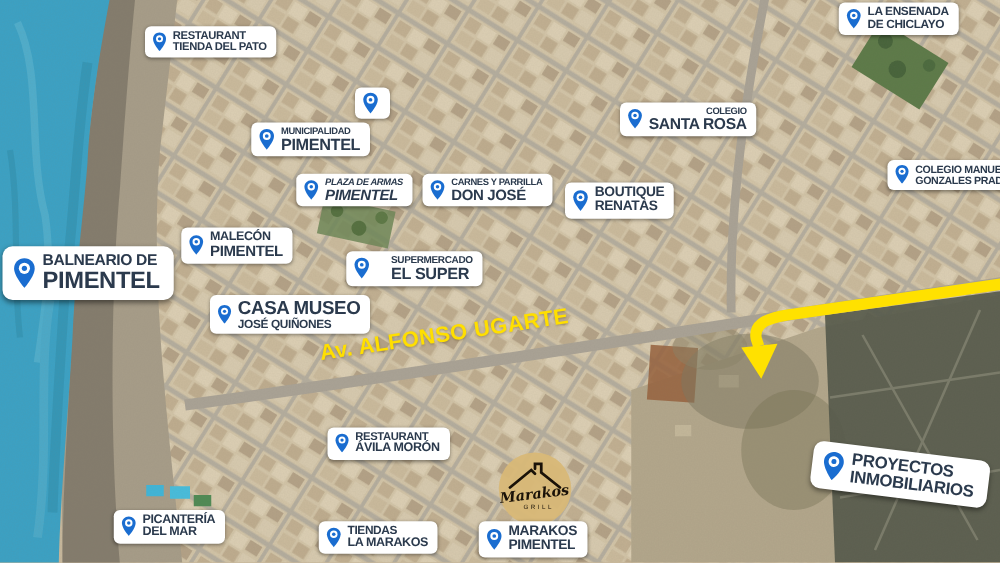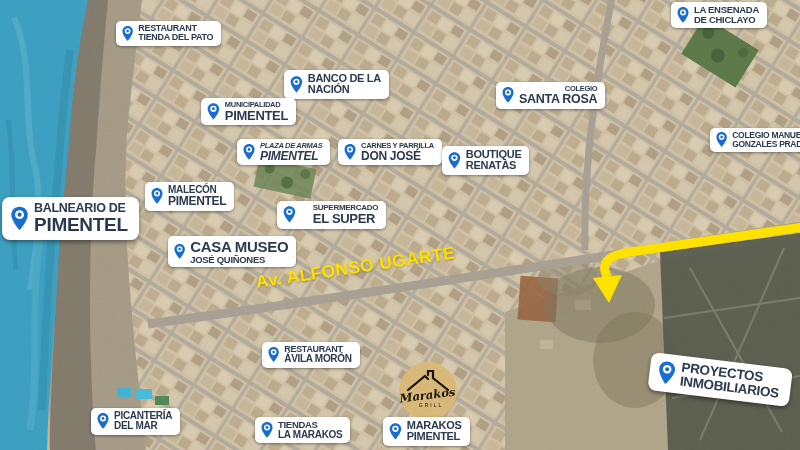--- a/index.html
+++ b/index.html
@@ -145,24 +145,20 @@
        <span class="l1" style="font-size:9.5px">LA ENSENADA</span>
        <span class="l2" style="font-size:9.5px">DE CHICLAYO</span>
         </span>
       </div>
       <div class="marker" style="left: 284px; top: 70px;">
         <svg class="pin" width="14.82" height="19" viewBox="0 0 24 30">
   <path d="M12 1.5C6.6 1.5 2.6 5.6 2.6 10.7c0 7.2 9.4 17.6 9.4 17.6s9.4-10.4 9.4-17.6C21.4 5.6 17.4 1.5 12 1.5z" fill="#1a6dd0"></path>
   <circle cx="12" cy="10.6" r="5.1" fill="#ffffff"></circle>
   <circle cx="12" cy="10.6" r="2.4" fill="#1a6dd0"></circle>
         </svg>
-        <span class="txt">
-       <span class="l1" style="font-size:11px">BANCO DE LA</span>
-       <span class="l2" style="font-size:11px">NACIÓN</span>
-        </span>
       </div>
       <div class="marker" style="left: 201px; top: 98px;">
         <svg class="pin" width="14.82" height="19" viewBox="0 0 24 30">
   <path d="M12 1.5C6.6 1.5 2.6 5.6 2.6 10.7c0 7.2 9.4 17.6 9.4 17.6s9.4-10.4 9.4-17.6C21.4 5.6 17.4 1.5 12 1.5z" fill="#1a6dd0"></path>
   <circle cx="12" cy="10.6" r="5.1" fill="#ffffff"></circle>
   <circle cx="12" cy="10.6" r="2.4" fill="#1a6dd0"></circle>
         </svg>
         <span class="txt">
        <span class="l1" style="font-size:7.5px">MUNICIPALIDAD</span>
        <span class="l2" style="font-size:13px">PIMENTEL</span>
@@ -194,21 +190,21 @@
         <svg class="pin" width="14.040000000000001" height="18" viewBox="0 0 24 30">
   <path d="M12 1.5C6.6 1.5 2.6 5.6 2.6 10.7c0 7.2 9.4 17.6 9.4 17.6s9.4-10.4 9.4-17.6C21.4 5.6 17.4 1.5 12 1.5z" fill="#1a6dd0"></path>
   <circle cx="12" cy="10.6" r="5.1" fill="#ffffff"></circle>
   <circle cx="12" cy="10.6" r="2.4" fill="#1a6dd0"></circle>
         </svg>
         <span class="txt">
        <span class="l1" style="font-size:7.5px">CARNES Y PARRILLA</span>
        <span class="l2" style="font-size:12px">DON JOSÉ</span>
         </span>
       </div>
-      <div class="marker" style="left: 442px; top: 146px;">
+      <div class="marker" style="left: 452px; top: 146px;">
         <svg class="pin" width="14.82" height="19" viewBox="0 0 24 30">
   <path d="M12 1.5C6.6 1.5 2.6 5.6 2.6 10.7c0 7.2 9.4 17.6 9.4 17.6s9.4-10.4 9.4-17.6C21.4 5.6 17.4 1.5 12 1.5z" fill="#1a6dd0"></path>
   <circle cx="12" cy="10.6" r="5.1" fill="#ffffff"></circle>
   <circle cx="12" cy="10.6" r="2.4" fill="#1a6dd0"></circle>
         </svg>
         <span class="txt">
        <span class="l1" style="font-size:11px">BOUTIQUE</span>
        <span class="l2" style="font-size:11px">RENATÀS</span>
         </span>
       </div>

